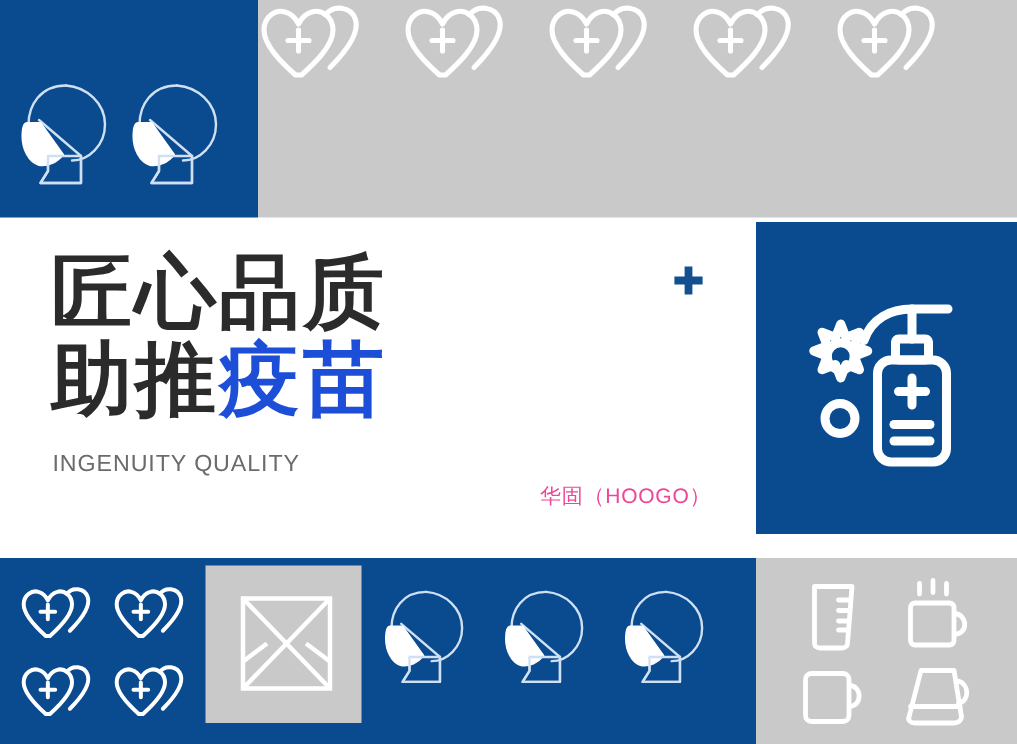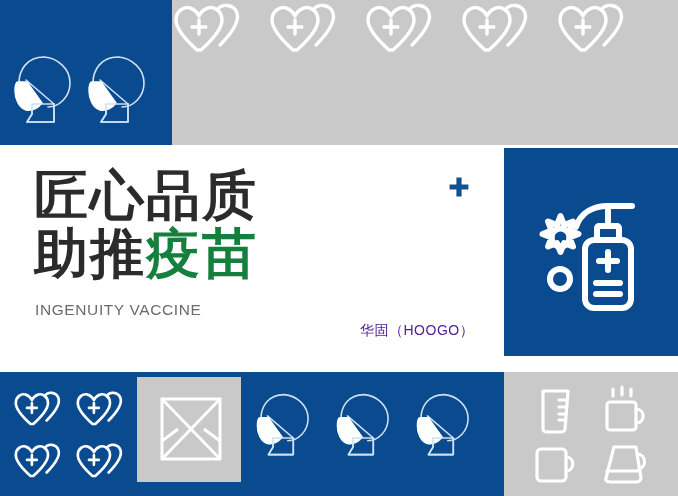--- a/index.html
+++ b/index.html
@@ -37,35 +37,35 @@
   }
   .hl-line{
     font-family:"Liberation Sans","DejaVu Sans",sans-serif;
     font-size:54px;
     line-height:58px;
     letter-spacing:2px;
     color:#2b2b2b;
     font-weight:700;
     white-space:nowrap;
   }
-  .hl-accent{color:#15803d;}
+  .hl-accent{color:#1d4ed8;}
 
   #eng{
     position:absolute;left:35px;top:300px;
     font-size:15.5px;
     line-height:20px;
     letter-spacing:0.6px;
     color:#6b6b6b;
     font-weight:400;
   }
 
   #brand{
     position:absolute;left:360px;top:322px;
     font-size:14px;
-    color:#4c1d95;
+    color:#ec4899;
     letter-spacing:0.5px;
     white-space:nowrap;
   }
 
   #plus-mark{
     position:absolute;left:448px;top:176px;
     width:22px;height:22px;
   }
 
   #sanitizer{position:absolute;left:528px;top:196px;width:126px;height:122px;}
@@ -190,21 +190,21 @@
   </div>
 
   <div class="panel white" id="mid-white"></div>
 
   <div id="headline">
     <div class="hl-line">匠心品质</div>
     <div class="hl-line"><span>助推</span><span class="hl-accent">疫苗</span></div>
   </div>
 
   <div id="eng">
-    <div>INGENUITY VACCINE</div>
+    <div>INGENUITY QUALITY</div>
   </div>
 
   <div id="brand">华固（HOOGO）</div>
 
   <div id="plus-mark">
     <svg width="22" height="22" viewBox="0 0 22 22">
       <path d="M8.4 1.6 h5.2 v6.8 h6.8 v5.2 h-6.8 v6.8 h-5.2 v-6.8 h-6.8 v-5.2 h6.8 z" fill="#14508f"></path>
     </svg>
   </div>
 

